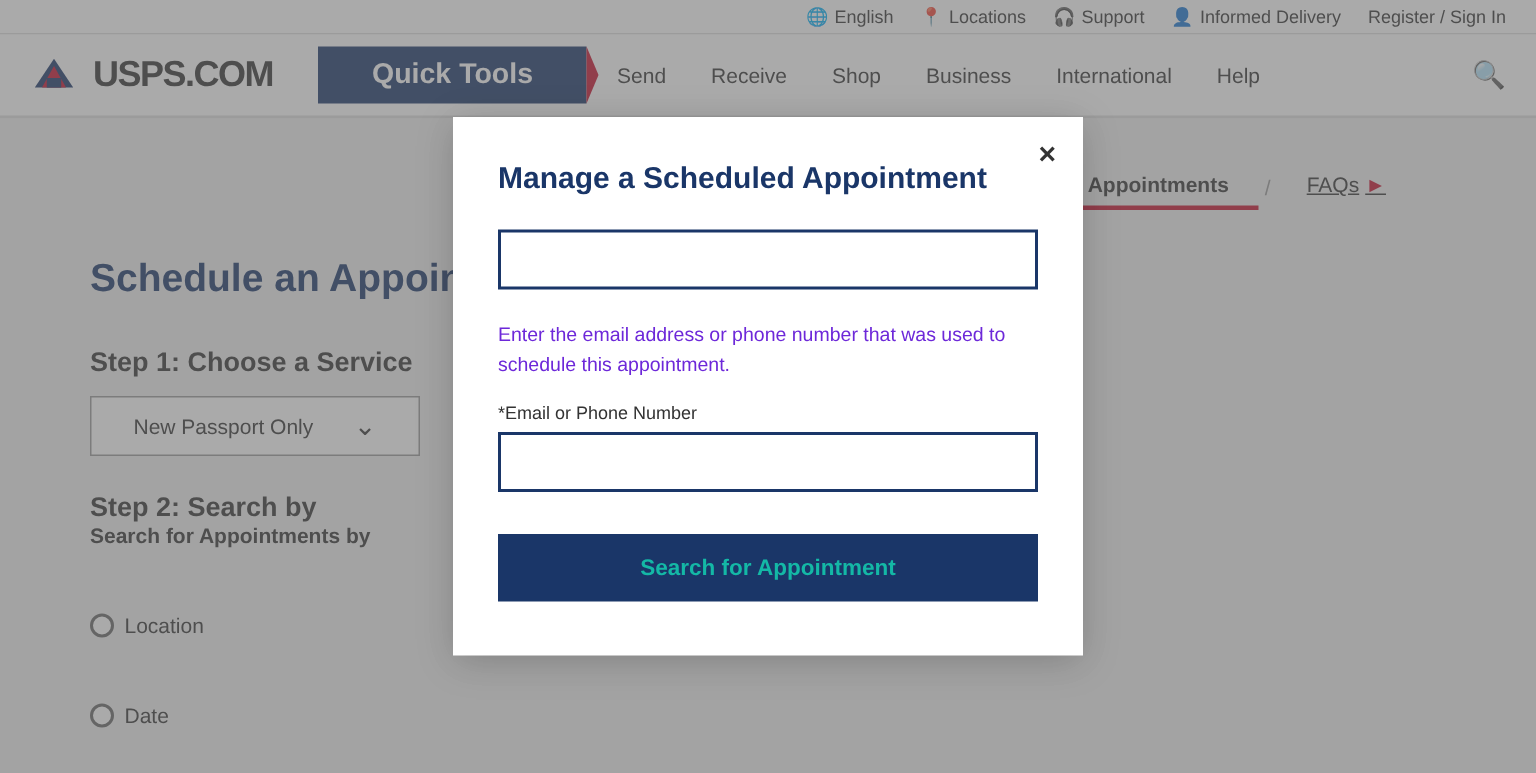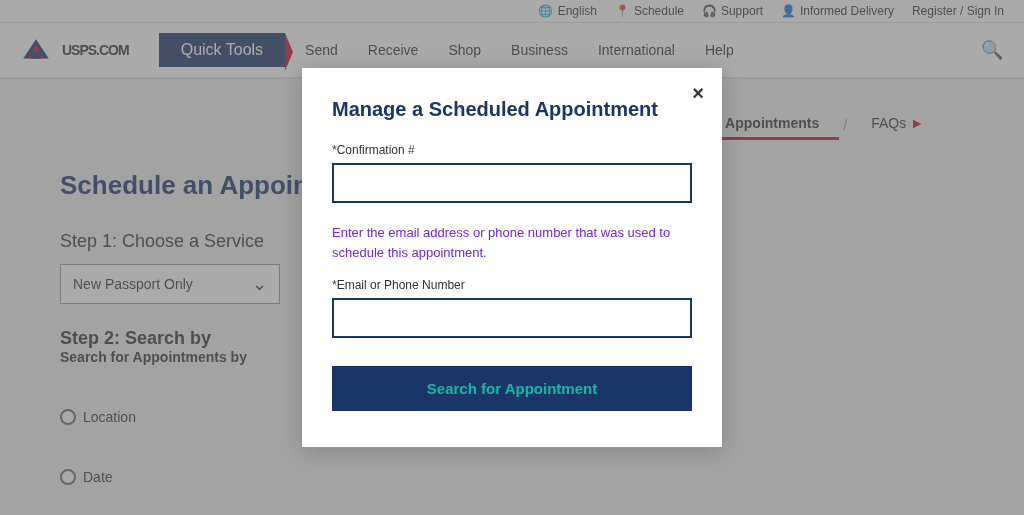--- a/index.html
+++ b/index.html
@@ -34,36 +34,36 @@
       padding: 0 20px;
       height: 56px;
     }
     .logo-area {
       display: flex;
       align-items: center;
       gap: 10px;
       margin-right: 30px;
     }
     .logo-text {
-      font-size: 14px;
+      font-size: 24px;
       font-weight: 900;
       color: #333;
       letter-spacing: -1px;
     }
     .logo-eagle {
       width: 32px;
       height: 28px;
     }
     .quick-tools-btn {
       background: #1a3668;
       color: #fff;
       border: none;
-      padding: 8px 22px;
-      font-size: 16px;
-      font-weight: normal;
+      padding: 8px 36px;
+      font-size: 19px;
+      font-weight: bold;
       cursor: pointer;
       position: relative;
       margin-right: 20px;
     }
     .quick-tools-btn::after {
       content: '';
       position: absolute;
       right: -8px;
       top: 0;
       width: 0;
@@ -121,52 +121,53 @@
       border-bottom: 3px solid #c8102e;
     }
     .tab-separator {
       color: #999;
       padding: 0 4px;
     }
     .tab-faq {
       display: flex;
       align-items: center;
       gap: 4px;
+      text-decoration: underline;
     }
 
     .page-title {
       font-size: 26px;
       font-weight: bold;
       color: #1a3668;
       margin-bottom: 30px;
     }
 
     .step-label {
       font-size: 18px;
-      font-weight: normal;
+      font-weight: bold;
       color: #333;
       margin-bottom: 12px;
     }
 
     .step-section {
       margin-bottom: 24px;
     }
 
     .field-label {
       font-size: 12px;
       color: #555;
       margin-bottom: 6px;
     }
 
     .service-dropdown {
       display: flex;
       align-items: center;
       background: #fff;
       border: 1px solid #999;
-      padding: 8px 12px;
+      padding: 8px 28px;
       width: 220px;
       justify-content: space-between;
       cursor: pointer;
       font-size: 14px;
     }
 
     .step2-section { margin-top: 20px; }
     .search-by-label { font-size: 18px; font-weight: bold; color: #333; margin-bottom: 0; }
     .search-for-label { font-size: 14px; font-weight: bold; color: #333; margin-bottom: 0; }
     .radio-row { display: flex; align-items: center; gap: 7px; margin-bottom: 8px; margin-top: 44px; }
@@ -247,21 +248,21 @@
 </head>
 <body>
 
 <div class="top-bar">
   <div class="top-bar-item">
     <span>🌐</span>
     <span>English</span>
   </div>
   <div class="top-bar-item">
     <span>📍</span>
-    <span>Schedule</span>
+    <span>Locations</span>
   </div>
   <div class="top-bar-item">
     <span>🎧</span>
     <span>Support</span>
   </div>
   <div class="top-bar-item">
     <span>👤</span>
     <span>Informed Delivery</span>
   </div>
   <div class="top-bar-item">
@@ -325,23 +326,20 @@
       <span>Date</span>
     </div>
   </div>
 </div>
 
 <div class="overlay">
   <div class="modal">
     <button class="modal-close">×</button>
     <div class="modal-title">Manage a Scheduled Appointment</div>
 
-    <div class="modal-field-label">
-      <span class="required-star">*Confirmation #</span>
-    </div>
     <input class="modal-input" type="text" placeholder="" style="">
 
     <p class="modal-note">Enter the email address or phone number that was used to schedule this appointment.</p>
 
     <div class="modal-field-label">
       <span class="required-star">*Email or Phone Number</span>
     </div>
     <input class="modal-input" type="text" placeholder="" style="">
 
     <button class="modal-search-btn">Search for Appointment</button>

